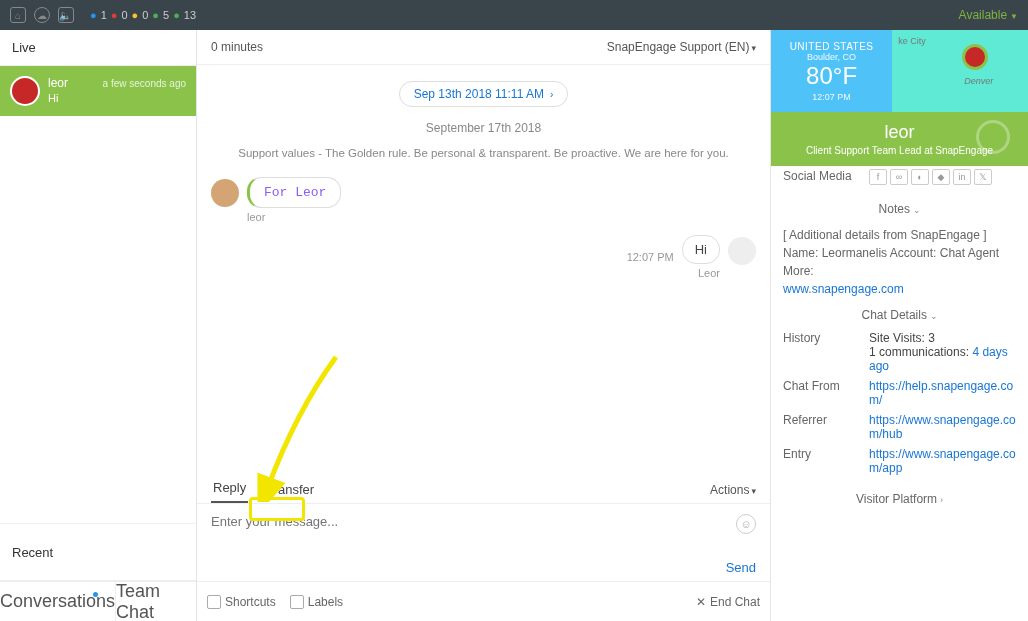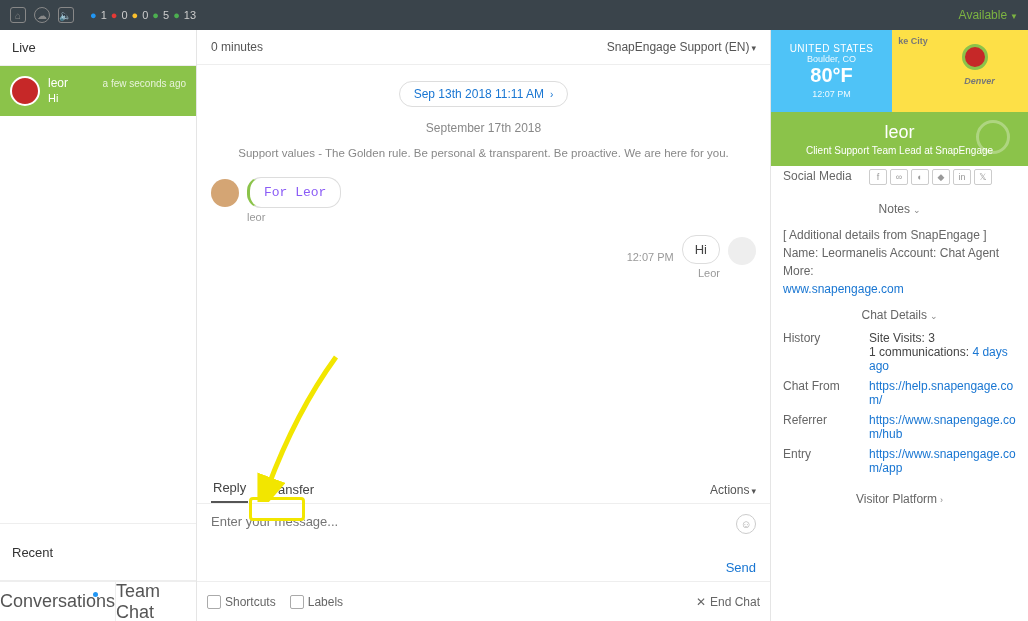--- a/index.html
+++ b/index.html
@@ -81,23 +81,23 @@
 .footer-item { display:flex; align-items:center; gap:4px; font-size:12px; color:#666;}
 .footer-icon { width:14px; height:14px; border:1px solid #aaa; border-radius:2px;}
 .endchat { margin-left:auto; display:flex; align-items:center; gap:4px; color:#666; font-size:12px;}
 
 
 .right-panel { display:flex; flex-direction:column; font-size:12px; overflow:hidden;}
 .weather-map { display:flex; height:82px; }
 .weather { background:#4fc3f7; color:#fff; flex:1; display:flex; flex-direction:column; align-items:center; justify-content:center; padding:4px; text-align:center;}
 .weather-country { font-size:10px; letter-spacing:0.5px;}
 .weather-city { font-size:9px; opacity:0.9;}
-.weather-temp { font-size:20px; font-weight:700;}
+.weather-temp { font-size:24px; font-weight:400;}
 .weather-time { font-size:9px; opacity:0.9; margin-top:2px;}
-.map { flex:1.2; background:#fde047; position:relative; overflow:hidden;font-weight:bold;}
+.map { flex:1.2; background:#5eead4; position:relative; overflow:hidden;}
 .map-pin { width:26px; height:26px; border-radius:50%; background:#c62828; border:3px solid #8bc34a; position:absolute; top:14px; left:70px;}
 .map-city { position:absolute; font-size:9px; color:#777; }
 
 .visitor-banner { background:#8bc34a; color:#fff; text-align:center; padding:10px 6px; position:relative; }
 .visitor-name { font-size:18px; }
 .visitor-role { font-size:10px; margin-top:2px;}
 .lock-icon-bg { position:absolute; right:18px; top:8px; opacity:0.3; width:34px; height:34px; border:3px solid #fff; border-radius:50%;}
 
 .info-grid { padding: 10px 12px; }
 .info-row { display:flex; padding:3px 0; gap: 6px; }

